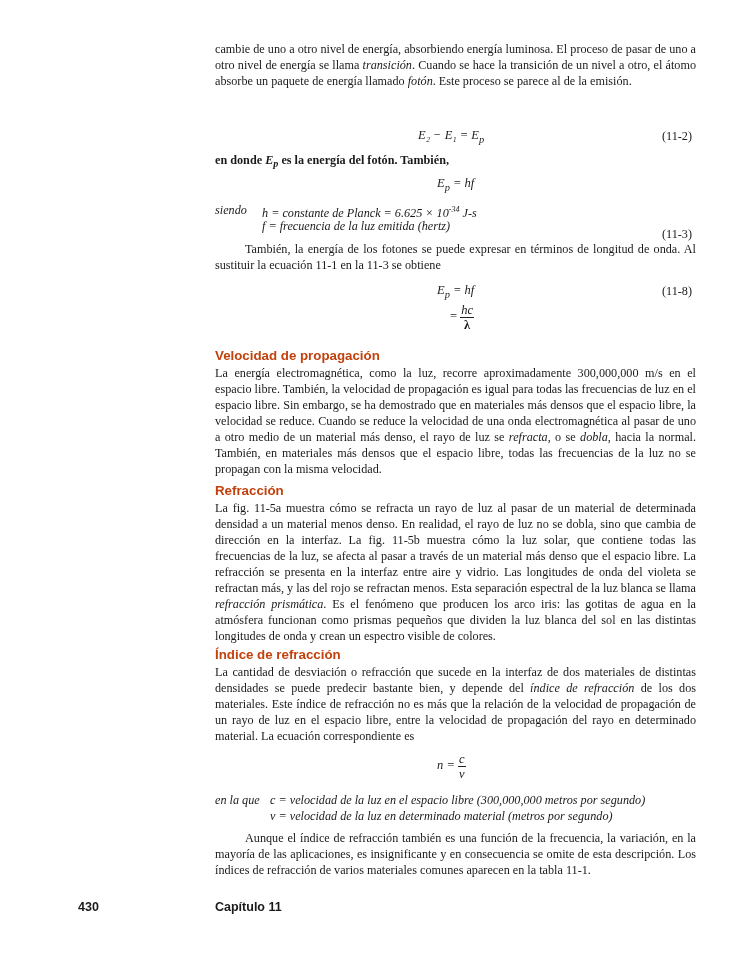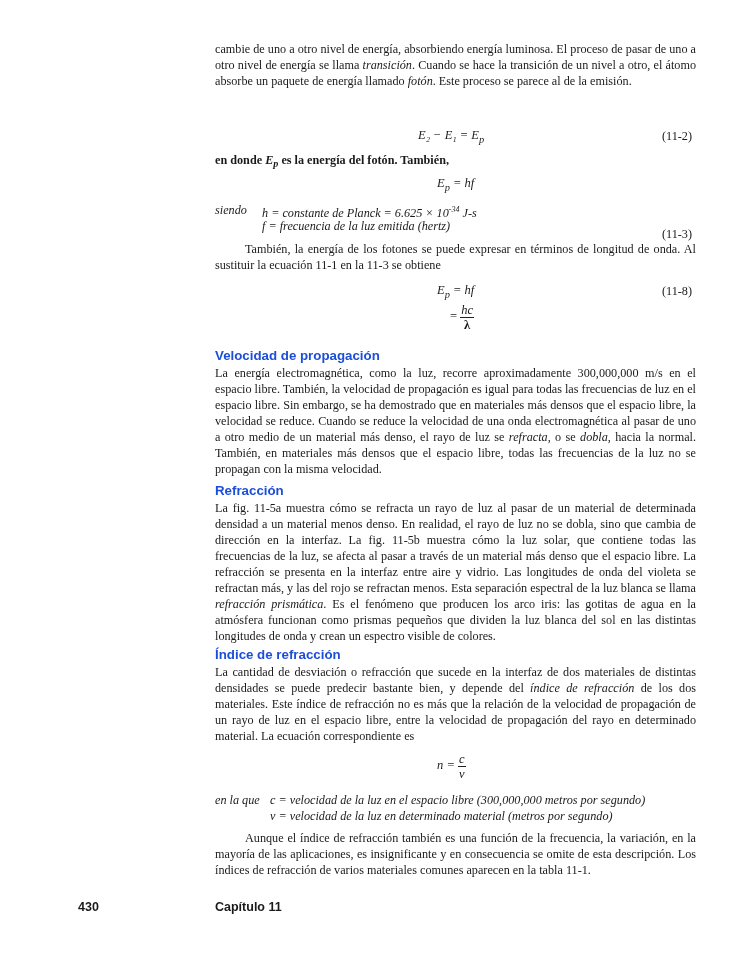--- a/index.html
+++ b/index.html
@@ -3,21 +3,21 @@
 <meta charset="utf-8">
 <style>
   html, body { margin: 0; padding: 0; background: #ffffff; }
   body { width: 754px; height: 962px; position: relative; overflow: hidden; color: #1a1a1a; }
   .col { position: absolute; left: 215px; width: 481px; font-family: "Liberation Serif", serif; font-size: 12.2px; line-height: 16px; text-align: justify; }
   .p { margin: 0; }
   .indent { text-indent: 30px; }
   .eq { position: absolute; font-family: "Liberation Serif", serif; font-size: 12.5px; }
   .eqnum { position: absolute; left: 662px; font-family: "Liberation Serif", serif; font-size: 12.2px; }
   i { font-style: italic; }
-  .h { position: absolute; left: 215px; font-family: "Liberation Sans", sans-serif; font-weight: bold; font-size: 13.3px; color: #1d4ed8; }
+  .h { position: absolute; left: 215px; font-family: "Liberation Sans", sans-serif; font-weight: bold; font-size: 13.3px; color: #c2410c; }
   .frac { display: inline-block; vertical-align: middle; text-align: center; }
   .frac .num { display: block; border-bottom: 1px solid #222; padding: 0 1px; line-height: 14px; }
   .frac .den { display: block; line-height: 14px; }
   .deflist { position: absolute; font-family: "Liberation Serif", serif; font-size: 12.2px; line-height: 16px; font-style: italic; }
   .footer { position: absolute; top: 900px; font-family: "Liberation Sans", sans-serif; font-weight: bold; font-size: 12.5px; }
   .cut { position: absolute; top: 940px; left: 345px; font-family: "Liberation Sans", sans-serif; font-weight: bold; font-size: 12px; height: 4px; overflow: hidden; line-height: 26px; }
 </style>
 </head>
 <body>
 

